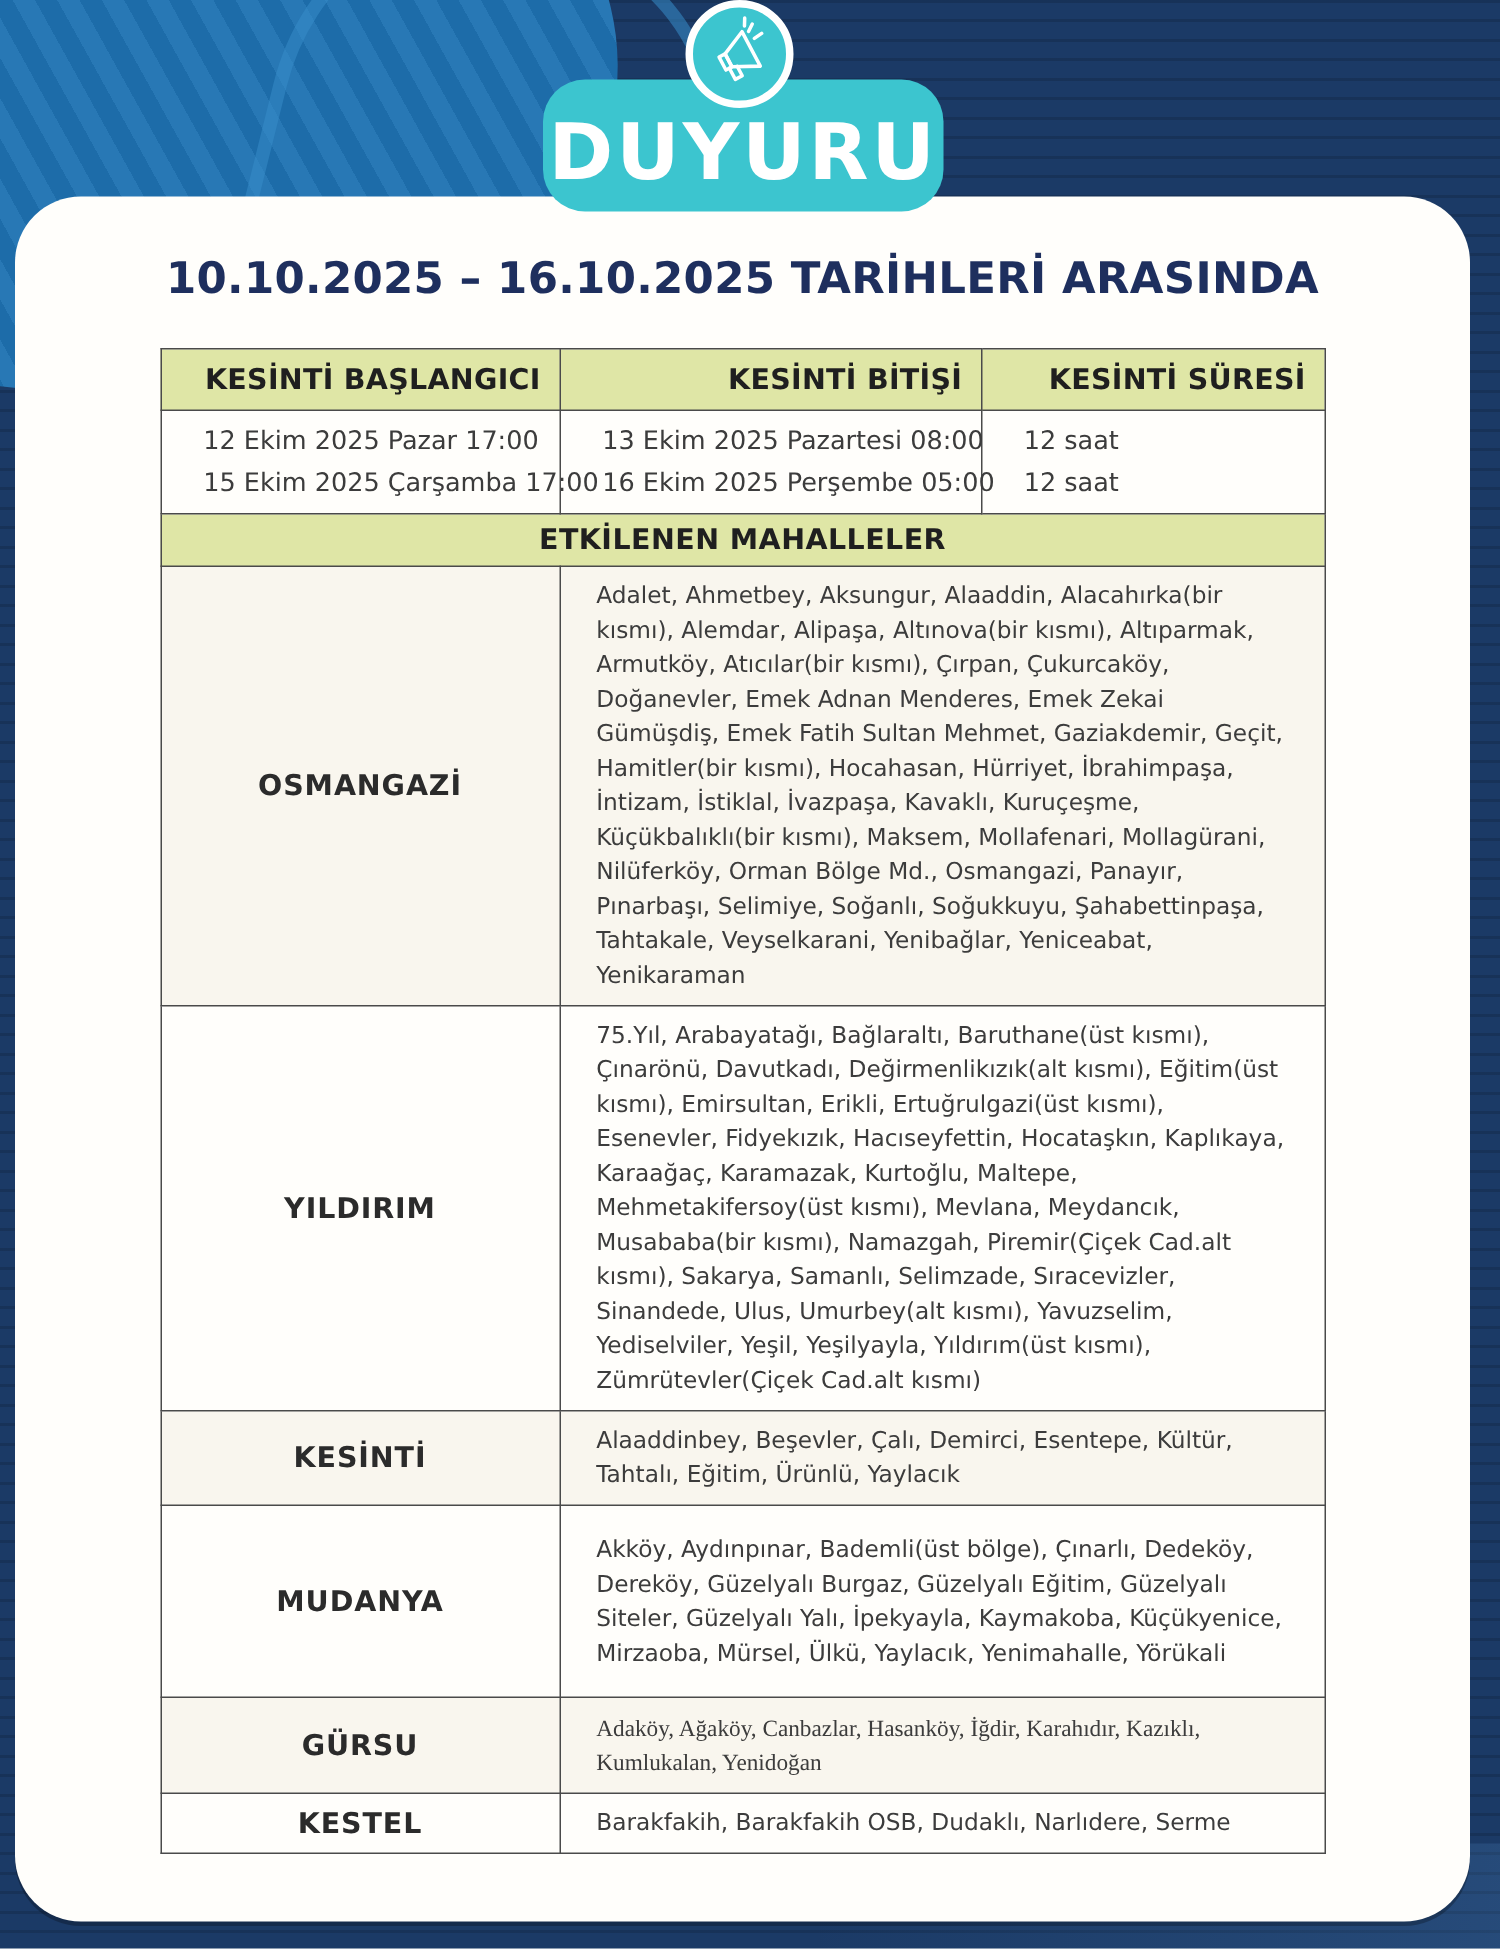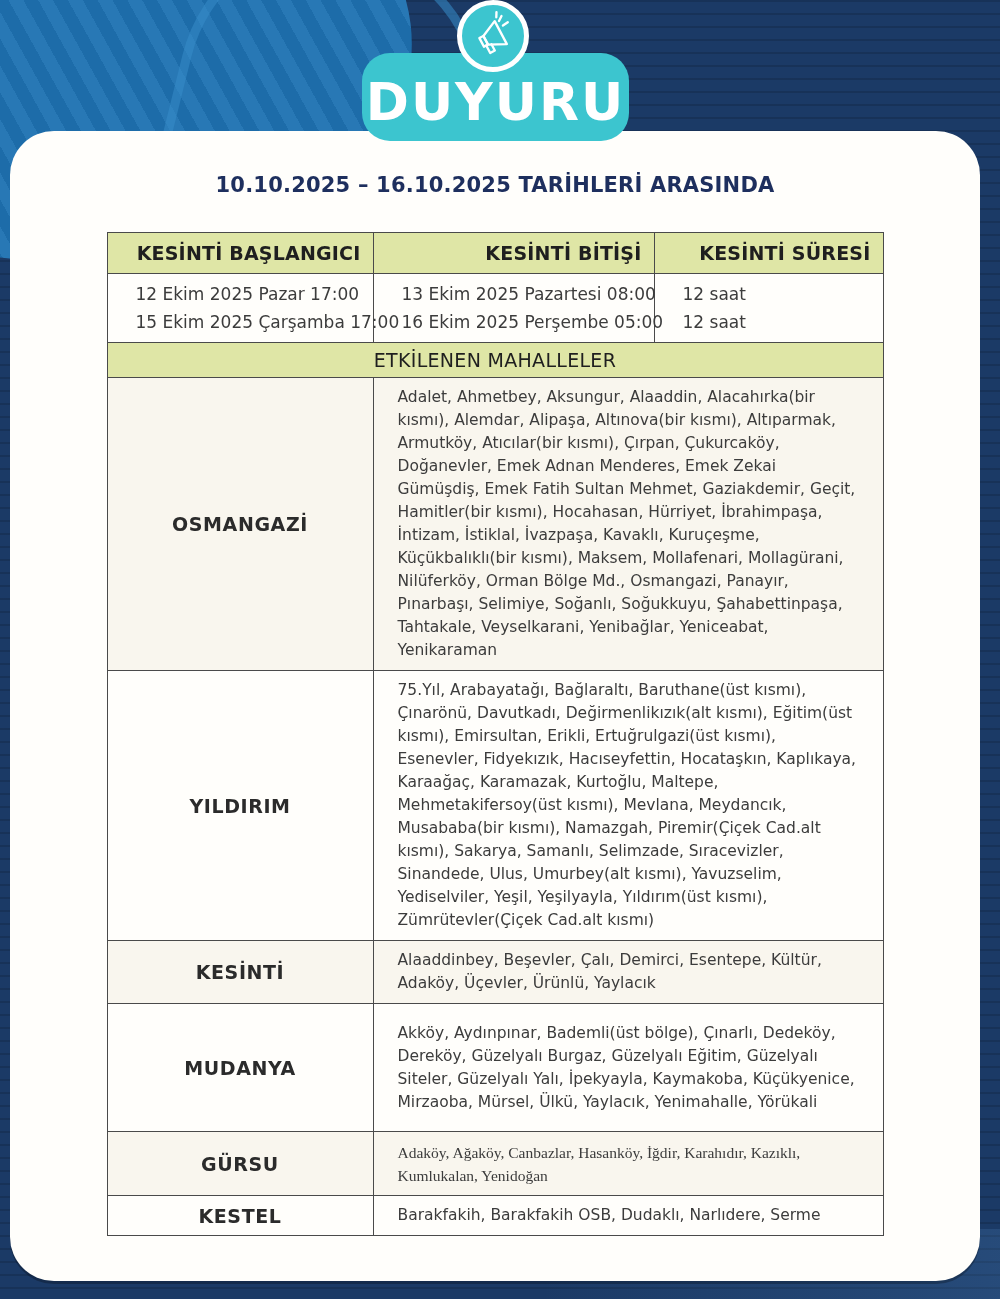--- a/index.html
+++ b/index.html
@@ -51,21 +51,21 @@
   .icon-circle{
     position:absolute;left:457px;top:0px;width:72px;height:72px;z-index:4;
     background:#3cc5cf;border:5px solid #ffffff;border-radius:50%;
     box-sizing:border-box;display:flex;align-items:center;justify-content:center;
   }
   .icon-circle svg{width:52px;height:52px;}
 
   
   .title{
     margin:40px auto 0 auto;text-align:center;
-    color:#1e2f5e;font-weight:bold;font-size:21px;line-height:29px;letter-spacing:0.2px;
+    color:#1e2f5e;font-weight:bold;font-size:29px;line-height:29px;letter-spacing:0.2px;
   }
 
   
   table.outage{
     width:776px;margin:32px auto 0 auto;border-collapse:collapse;table-layout:fixed;
   }
   table.outage col.c1{width:266px;}
   table.outage col.c2{width:281px;}
   table.outage col.c3{width:229px;}
   table.outage th, table.outage td{
@@ -74,21 +74,21 @@
   table.outage th{
     background:#dfe6a6;color:#1f1f1f;font-size:19px;font-weight:bold;
     text-align:right;padding:9px 12px;letter-spacing:0.2px;
   }
   tr.sched td{
     background:#fffefb;color:#3c3c3c;font-size:17px;
     padding:6px 28px;vertical-align:middle;
   }
   tr.sched td div{line-height:28px;white-space:nowrap;}
   tr.band td{
-    background:#dfe6a6;color:#1f1f1f;font-size:19px;font-weight:normal;
+    background:#dfe6a6;color:#1f1f1f;font-size:19px;font-weight:bold;
     text-align:center;padding:6px 0;letter-spacing:0.3px;
   }
   tr.district td.dname{
     color:#2b2b2b;font-size:19px;font-weight:bold;text-align:center;
     letter-spacing:0.6px;vertical-align:middle;
   }
   tr.district td.dlist{
     color:#3c3c3c;font-size:15.5px;line-height:23px;
     padding:8px 24px;vertical-align:middle;
   }
@@ -151,21 +151,21 @@
       <tr class="district d-osmangazi shade">
         <td class="dname">OSMANGAZİ</td>
         <td class="dlist" colspan="2">Adalet, Ahmetbey, Aksungur, Alaaddin, Alacahırka(bir kısmı), Alemdar, Alipaşa, Altınova(bir kısmı), Altıparmak, Armutköy, Atıcılar(bir kısmı), Çırpan, Çukurcaköy, Doğanevler, Emek Adnan Menderes, Emek Zekai Gümüşdiş, Emek Fatih Sultan Mehmet, Gaziakdemir, Geçit, Hamitler(bir kısmı), Hocahasan, Hürriyet, İbrahimpaşa, İntizam, İstiklal, İvazpaşa, Kavaklı, Kuruçeşme, Küçükbalıklı(bir kısmı), Maksem, Mollafenari, Mollagürani, Nilüferköy, Orman Bölge Md., Osmangazi, Panayır, Pınarbaşı, Selimiye, Soğanlı, Soğukkuyu, Şahabettinpaşa, Tahtakale, Veyselkarani, Yenibağlar, Yeniceabat, Yenikaraman</td>
       </tr>
       <tr class="district d-yildirim plain">
         <td class="dname">YILDIRIM</td>
         <td class="dlist" colspan="2">75.Yıl, Arabayatağı, Bağlaraltı, Baruthane(üst kısmı), Çınarönü, Davutkadı, Değirmenlikızık(alt kısmı), Eğitim(üst kısmı), Emirsultan, Erikli, Ertuğrulgazi(üst kısmı), Esenevler, Fidyekızık, Hacıseyfettin, Hocataşkın, Kaplıkaya, Karaağaç, Karamazak, Kurtoğlu, Maltepe, Mehmetakifersoy(üst kısmı), Mevlana, Meydancık, Musababa(bir kısmı), Namazgah, Piremir(Çiçek Cad.alt kısmı), Sakarya, Samanlı, Selimzade, Sıracevizler, Sinandede, Ulus, Umurbey(alt kısmı), Yavuzselim, Yediselviler, Yeşil, Yeşilyayla, Yıldırım(üst kısmı), Zümrütevler(Çiçek Cad.alt kısmı)</td>
       </tr>
       <tr class="district d-nilufer shade">
         <td class="dname">KESİNTİ</td>
-        <td class="dlist" colspan="2">Alaaddinbey, Beşevler, Çalı, Demirci, Esentepe, Kültür, Adaköy, Üçevler, Ürünlü, Yaylacık</td>
+        <td class="dlist" colspan="2">Alaaddinbey, Beşevler, Çalı, Demirci, Esentepe, Kültür, Tahtalı, Eğitim, Ürünlü, Yaylacık</td>
       </tr>
       <tr class="district d-mudanya plain">
         <td class="dname">MUDANYA</td>
         <td class="dlist" colspan="2">Akköy, Aydınpınar, Bademli(üst bölge), Çınarlı, Dedeköy, Dereköy, Güzelyalı Burgaz, Güzelyalı Eğitim, Güzelyalı Siteler, Güzelyalı Yalı, İpekyayla, Kaymakoba, Küçükyenice, Mirzaoba, Mürsel, Ülkü, Yaylacık, Yenimahalle, Yörükali</td>
       </tr>
       <tr class="district d-gursu shade">
         <td class="dname">GÜRSU</td>
         <td class="dlist" colspan="2">Adaköy, Ağaköy, Canbazlar, Hasanköy, İğdir, Karahıdır, Kazıklı, Kumlukalan, Yenidoğan</td>
       </tr>
       <tr class="district d-kestel plain">

